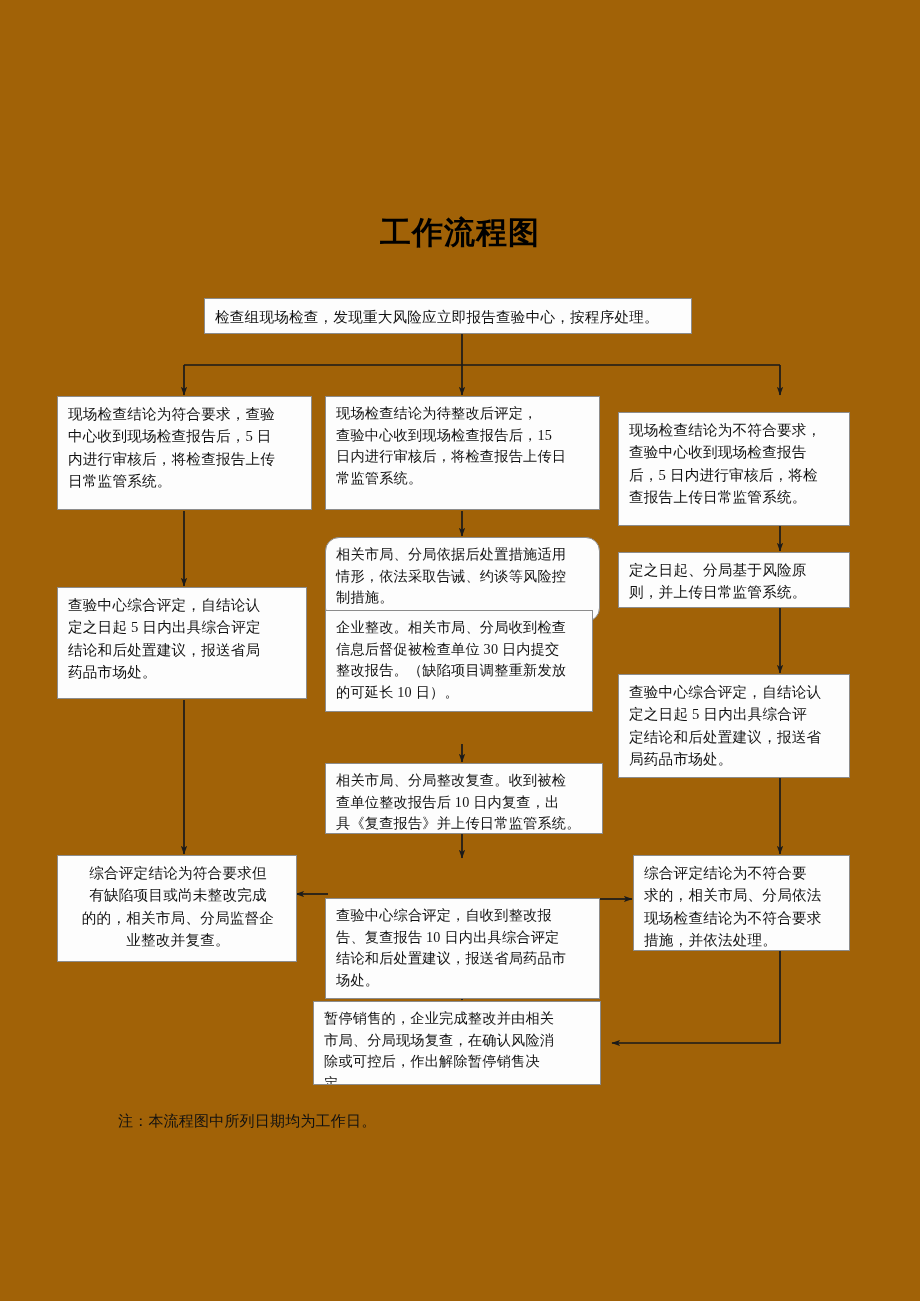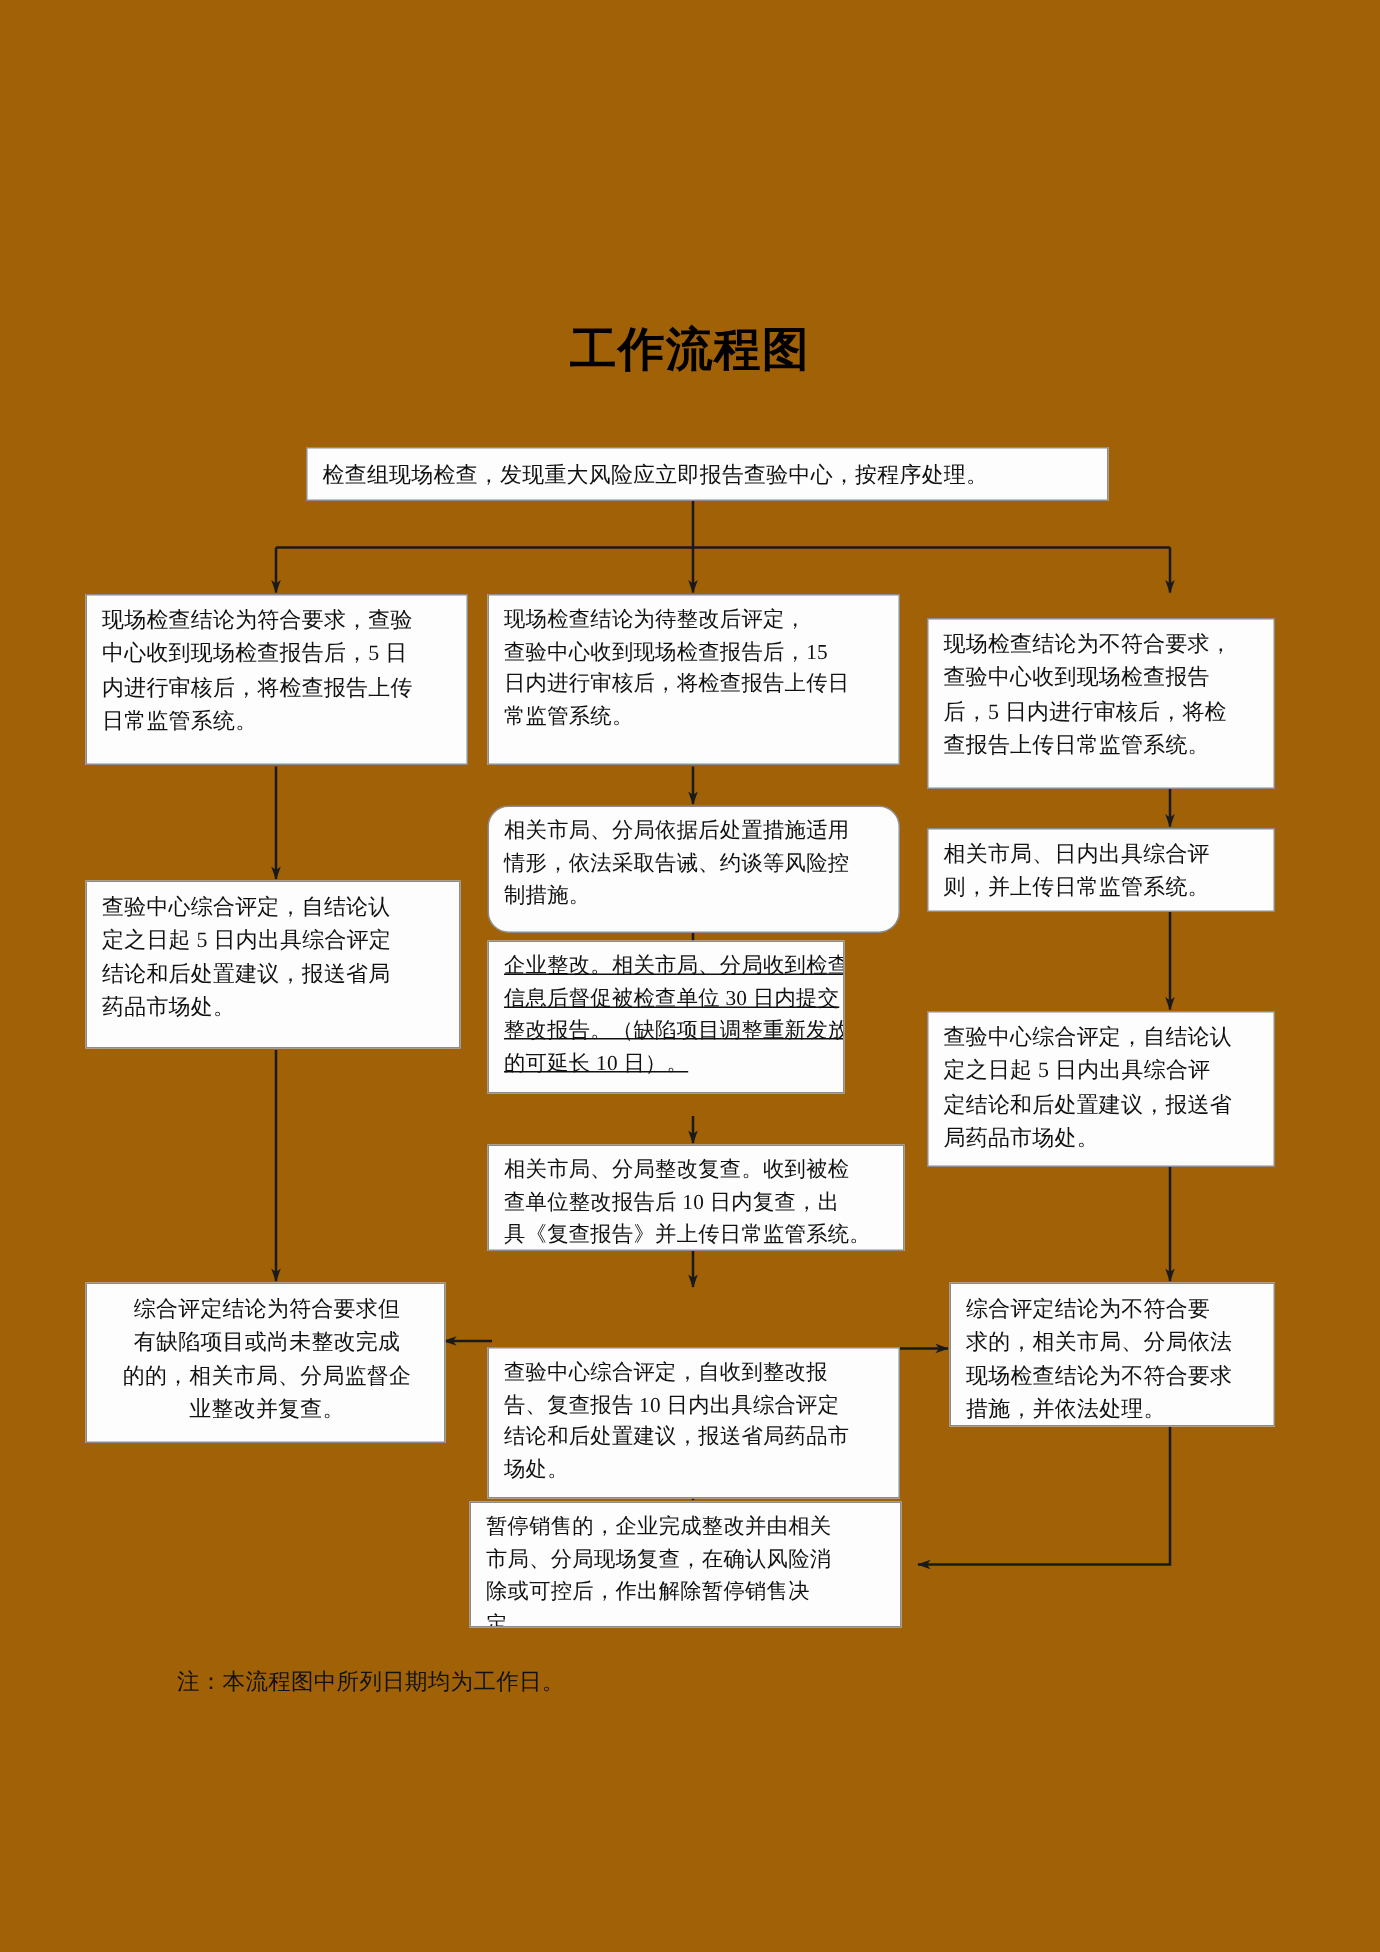--- a/index.html
+++ b/index.html
@@ -98,21 +98,21 @@
       <path d="M462,960 L462,1000" marker-end="url(#arrow)"></path>
 
       <path d="M780,511 L780,551" marker-end="url(#arrow)"></path>
       <path d="M780,608 L780,673" marker-end="url(#arrow)"></path>
       <path d="M780,778 L780,854" marker-end="url(#arrow)"></path>
 
       <path d="M780,951 L780,1043 L612,1043" marker-end="url(#arrow)"></path>
     </g>
   </svg>
 
-  <div class="box" style="left:204px; top:298px; width:535px; height:36px; padding-top:7px; font-size:14.6px;">
+  <div class="box" style="left:204px; top:298px; width:488px; height:36px; padding-top:7px; font-size:14.6px;">
     <span class="ln">检查组现场检查，发现重大风险应立即报告查验中心，按程序处理。</span>
   </div>
 
   <div class="box" style="left:57px; top:396px; width:255px; height:114px;">
     <span class="ln">现场检查结论为符合要求，查验</span>
     <span class="ln">中心收到现场检查报告后，5 日</span>
     <span class="ln">内进行审核后，将检查报告上传</span>
     <span class="ln">日常监管系统。</span>
   </div>
 
@@ -136,21 +136,21 @@
     <span class="ln">日内进行审核后，将检查报告上传日</span>
     <span class="ln">常监管系统。</span>
   </div>
 
   <div class="box" style="left:325px; top:537px; width:275px; height:85px; font-size:14.2px;border-radius:14px;">
     <span class="ln">相关市局、分局依据后处置措施适用</span>
     <span class="ln">情形，依法采取告诫、约谈等风险控</span>
     <span class="ln">制措施。</span>
   </div>
 
-  <div class="box" style="left:325px; top:627px; width:238px; height:102px; font-size:14.2px;text-decoration:underline;">
+  <div class="box" style="left:325px; top:610px; width:268px; height:102px; font-size:14.2px;">
     <span class="ln">企业整改。相关市局、分局收到检查</span>
     <span class="ln">信息后督促被检查单位 30 日内提交</span>
     <span class="ln">整改报告。（缺陷项目调整重新发放</span>
     <span class="ln">的可延长 10 日）。</span>
   </div>
 
   <div class="box" style="left:325px; top:763px; width:278px; height:71px; font-size:14.2px;">
     <span class="ln">相关市局、分局整改复查。收到被检</span>
     <span class="ln">查单位整改报告后 10 日内复查，出</span>
     <span class="ln">具《复查报告》并上传日常监管系统。</span>
@@ -164,21 +164,21 @@
   </div>
 
   <div class="box" style="left:618px; top:412px; width:232px; height:114px;">
     <span class="ln">现场检查结论为不符合要求，</span>
     <span class="ln">查验中心收到现场检查报告</span>
     <span class="ln">后，5 日内进行审核后，将检</span>
     <span class="ln">查报告上传日常监管系统。</span>
   </div>
 
   <div class="box" style="left:618px; top:552px; width:232px; height:56px;">
-    <span class="ln">相关市局、日内出具综合评</span>
+    <span class="ln">定之日起、分局基于风险原</span>
     <span class="ln">则，并上传日常监管系统。</span>
   </div>
 
   <div class="box" style="left:618px; top:674px; width:232px; height:104px;">
     <span class="ln">查验中心综合评定，自结论认</span>
     <span class="ln">定之日起 5 日内出具综合评</span>
     <span class="ln">定结论和后处置建议，报送省</span>
     <span class="ln">局药品市场处。</span>
   </div>
 

